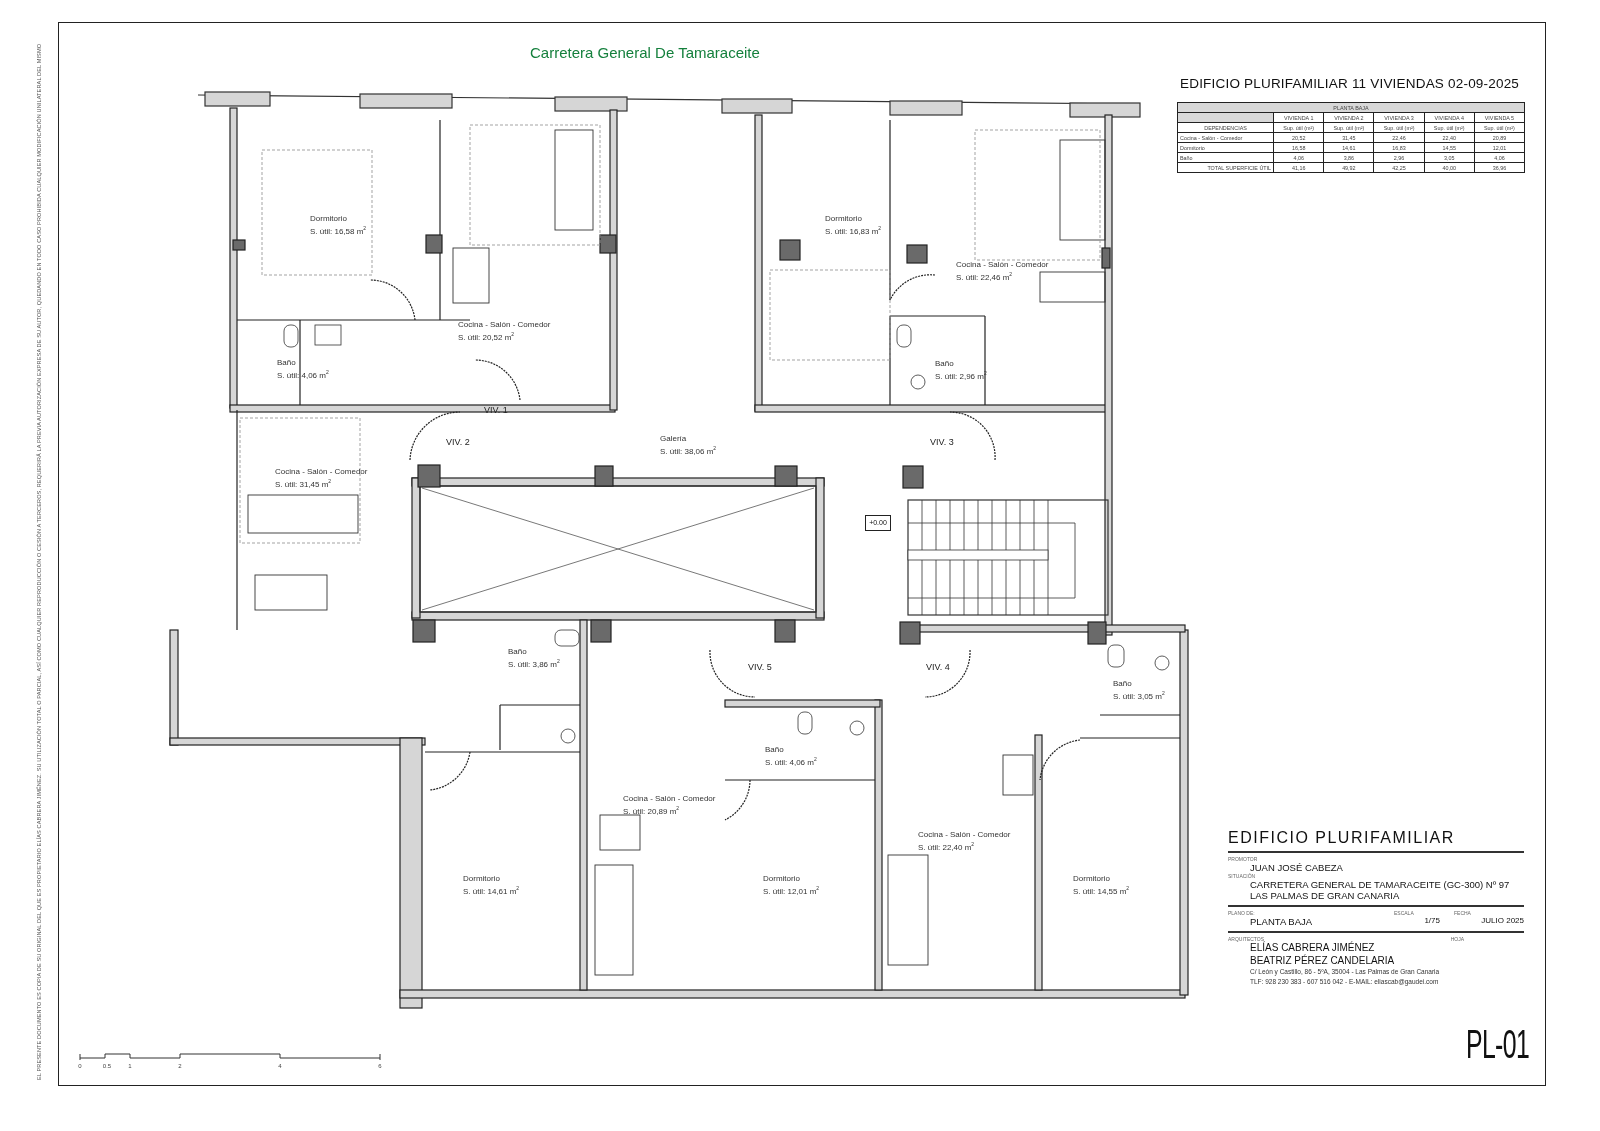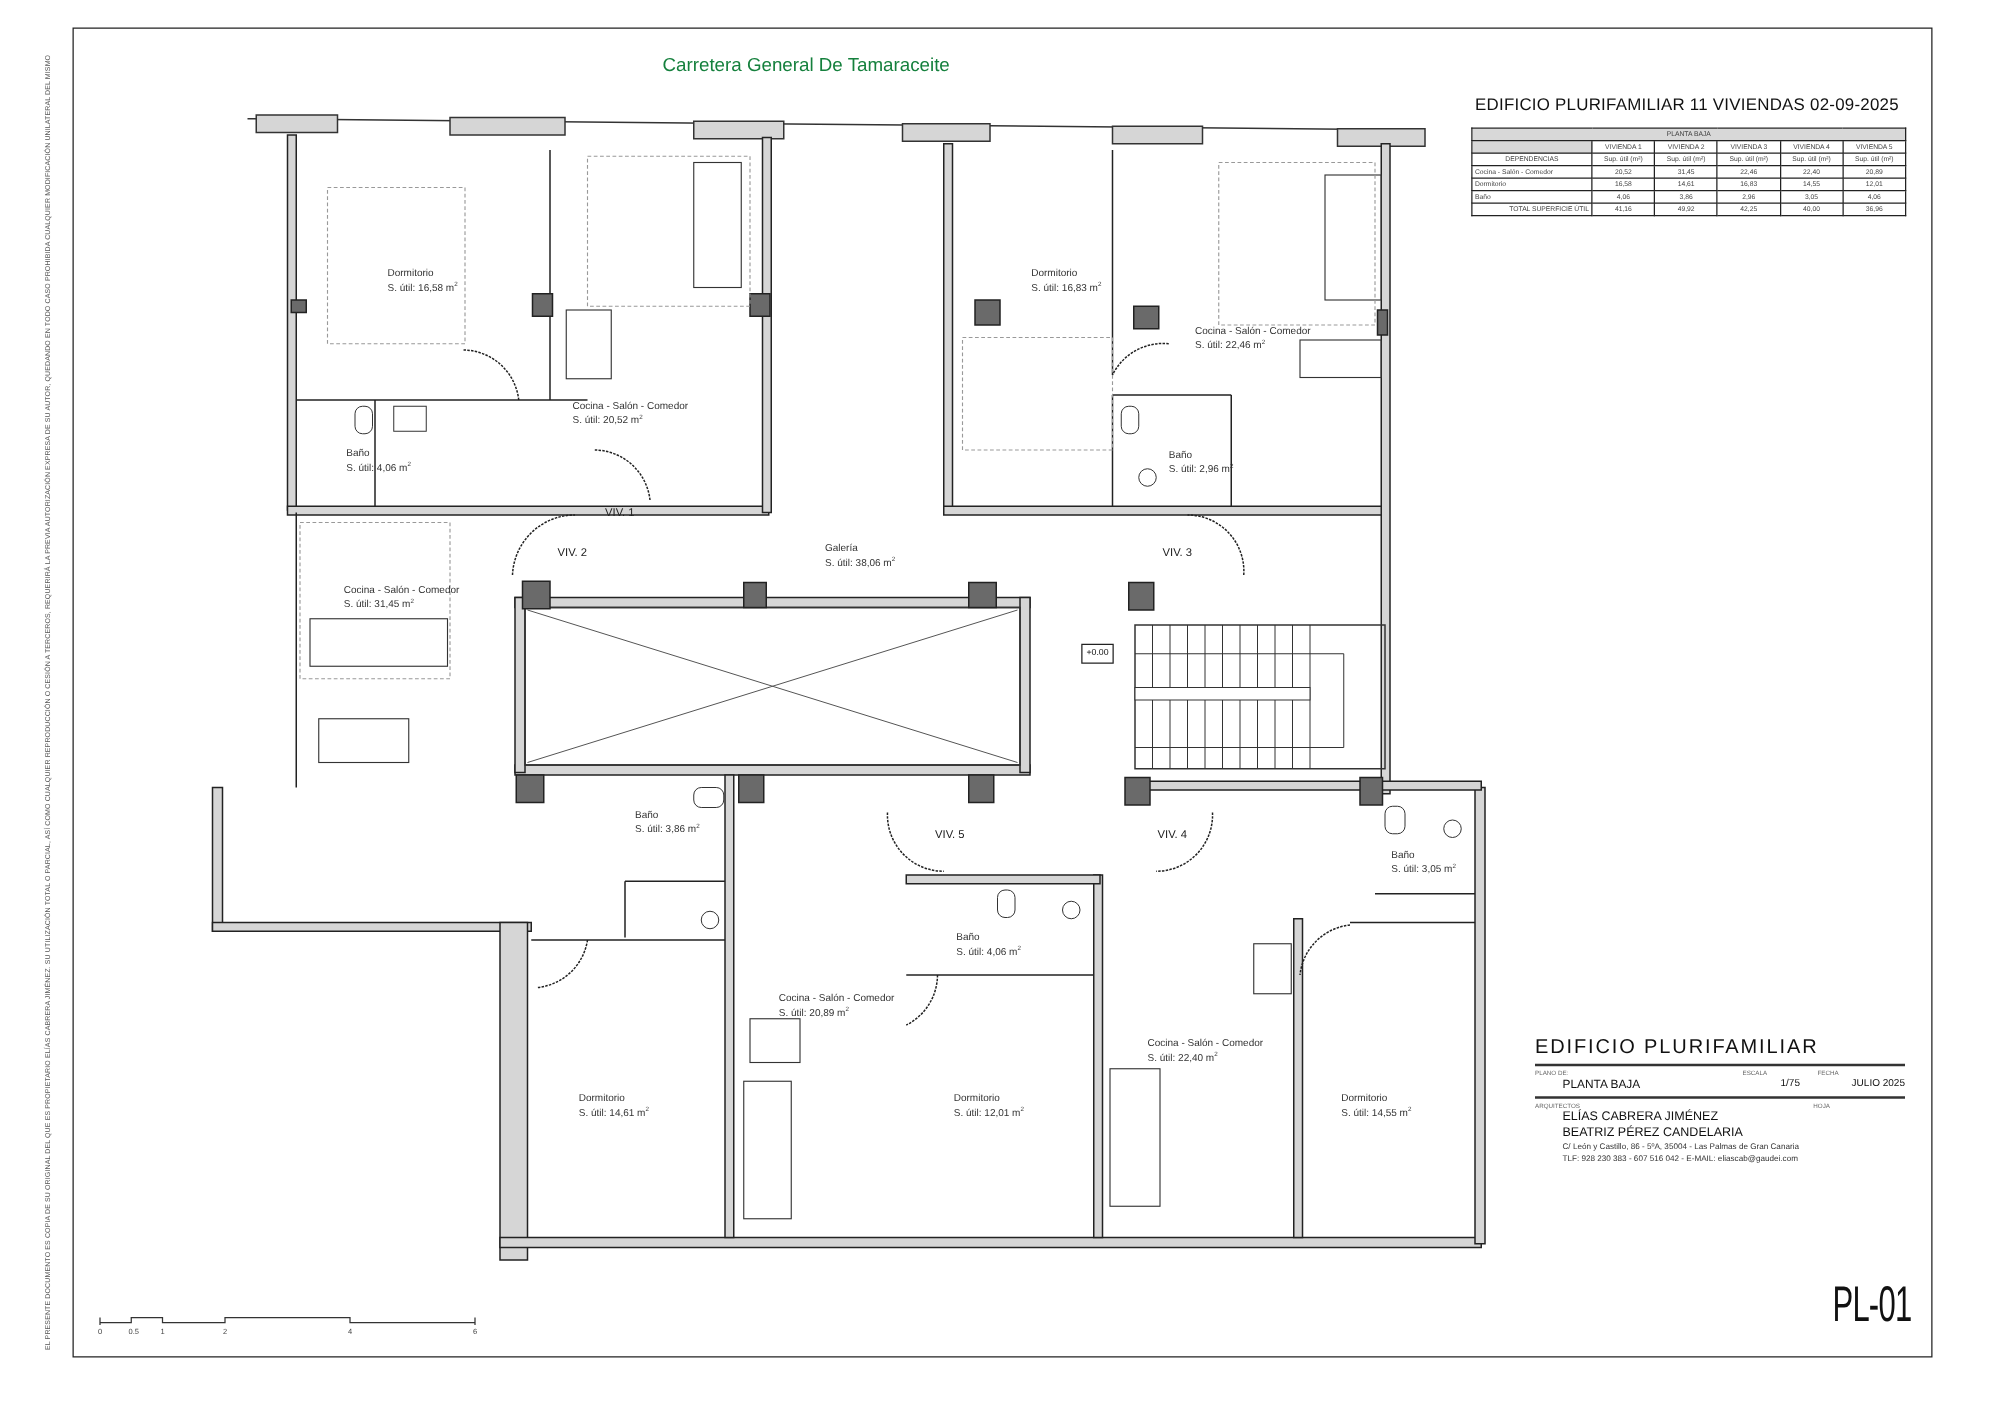--- a/index.html
+++ b/index.html
@@ -304,20 +304,27 @@
     <td>42,25</td>
     <td>40,00</td>
     <td>36,96</td>
   </tr>
 </tbody>
   </table>
 
 <div class="tb">
   <div class="tb-title">EDIFICIO PLURIFAMILIAR</div>
   <div class="tb-sec">
+    <div class="tb-small">PROMOTOR</div>
+    <div class="tb-val">JUAN JOSÉ CABEZA</div>
+    <div class="tb-small">SITUACIÓN</div>
+    <div class="tb-val">CARRETERA GENERAL DE TAMARACEITE (GC-300) Nº 97</div>
+    <div class="tb-val">LAS PALMAS DE GRAN CANARIA</div>
+  </div>
+  <div class="tb-sec">
     <div class="tb-row">
       <div style="flex:1">
         <div class="tb-small">PLANO DE:</div>
         <div class="tb-val">PLANTA BAJA</div>
       </div>
       <div style="width:60px">
         <div class="tb-small">ESCALA</div>
         <div style="font-size:8px;text-align:right;padding-right:14px">1/75</div>
       </div>
       <div style="width:70px">

